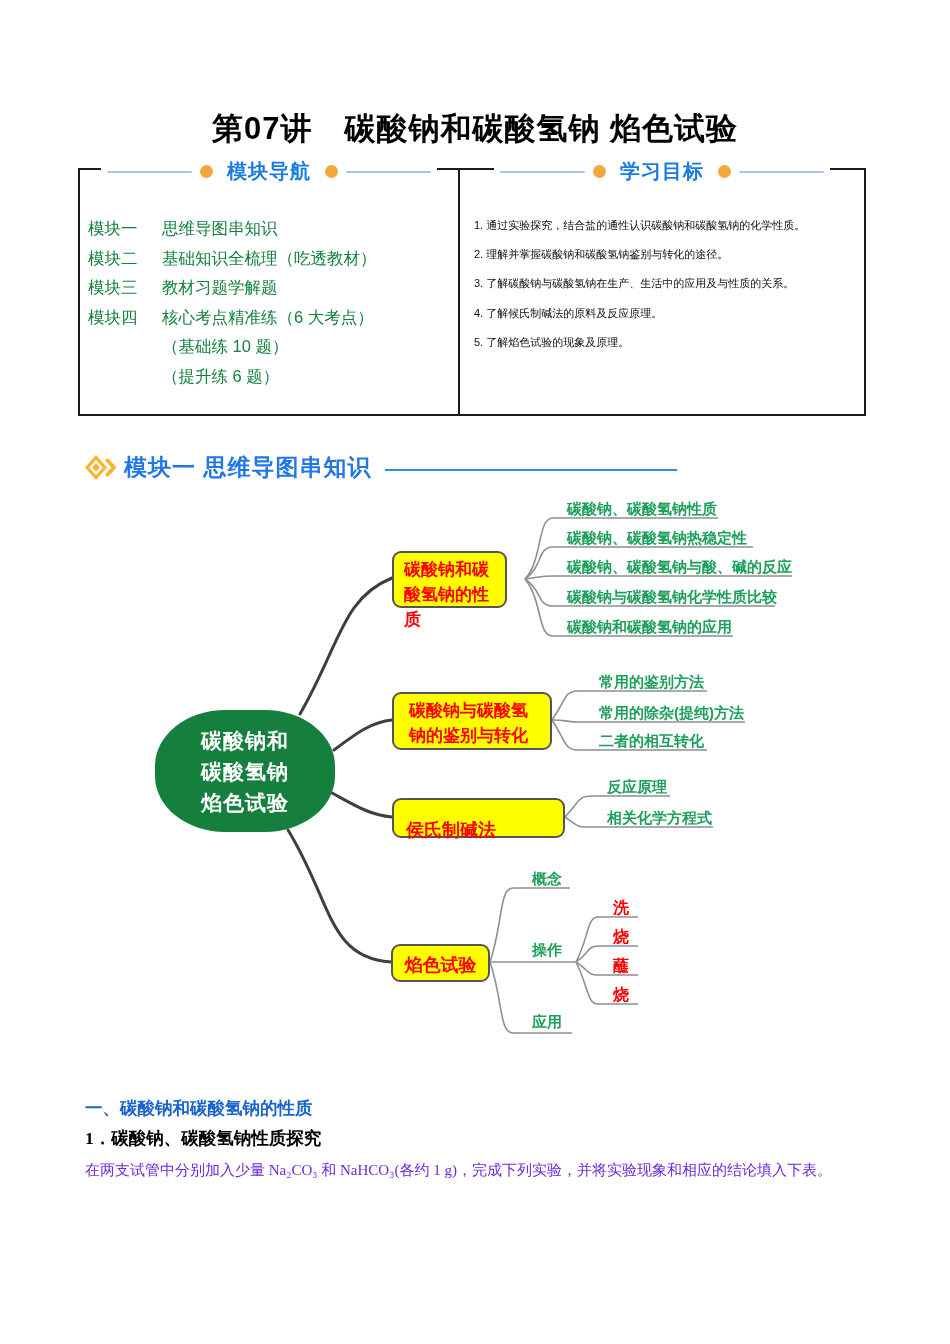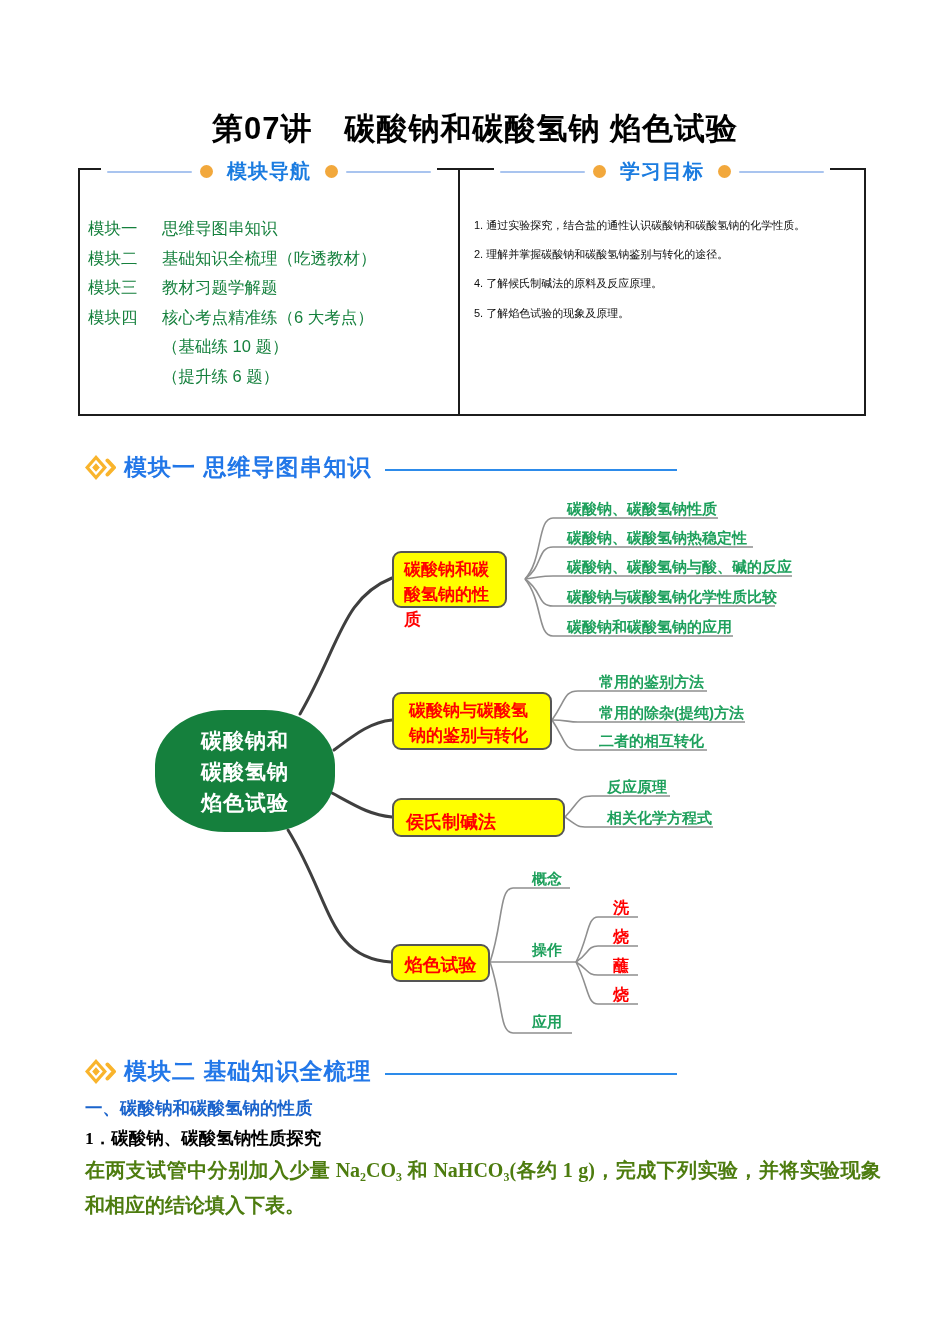--- a/index.html
+++ b/index.html
@@ -44,22 +44,22 @@
                font-size:21px;line-height:31px;letter-spacing:1px;}
   .bbox{position:absolute;background:#ffff00;border:2px solid #555;border-radius:9px;
         color:#ff0000;font-weight:bold;box-sizing:border-box;}
   .leaf{position:absolute;font-size:15px;font-weight:bold;color:#1ea05c;white-space:nowrap;}
   .step{position:absolute;font-size:16px;font-weight:bold;color:#ff0000;white-space:nowrap;}
 
   
   .sec-subtitle{position:absolute;left:85px;top:1096px;font-size:17.5px;font-weight:bold;color:#1b64cc;}
   .sec-heading{position:absolute;left:85px;top:1126px;font-size:17.5px;font-weight:bold;color:#000;
                font-family:"Liberation Serif","DejaVu Serif",serif;}
-  .sec-body{position:absolute;left:85px;top:1153px;width:796px;font-size:20px;line-height:35px;
-            color:#4d7c0f;font-family:"Liberation Serif","DejaVu Serif",serif;text-align:justify;font-weight:bold;}
+  .sec-body{position:absolute;left:85px;top:1153px;width:796px;font-size:15px;line-height:35px;
+            color:#6d28d9;font-family:"Liberation Serif","DejaVu Serif",serif;text-align:justify;}
 </style>
 </head>
 <body>
 
 <div class="page">
 
   <div class="doc-title">第07讲　碳酸钠和碳酸氢钠 焰色试验</div>
 
   <div class="top-box">
     <div class="panel nav">
@@ -101,20 +101,21 @@
       <div class="panel-header">
         <span class="hline"></span>
         <span class="hdot"></span>
         <span class="htext">学习目标</span>
         <span class="hdot"></span>
         <span class="hline"></span>
       </div>
       <div class="goals-body">
         <p class="goal">1. 通过实验探究，结合盐的通性认识碳酸钠和碳酸氢钠的化学性质。</p>
         <p class="goal">2. 理解并掌握碳酸钠和碳酸氢钠鉴别与转化的途径。</p>
+        <p class="goal">3. 了解碳酸钠与碳酸氢钠在生产、生活中的应用及与性质的关系。</p>
         <p class="goal">4. 了解候氏制碱法的原料及反应原理。</p>
         <p class="goal">5. 了解焰色试验的现象及原理。</p>
       </div>
     </div>
   </div>
 
   <div class="module-header" style="left:84px;top:452px;">
     <span class="mod-icon">
       <svg width="32" height="27" viewBox="0 0 32 27">
         <path d="M12 1 L23 13.5 L12 26 L1 13.5 Z" fill="#f9b42c"></path>
@@ -157,21 +158,21 @@
   </svg>
 
   <div class="center-node">
     <div>碳酸钠和</div>
     <div>碳酸氢钠</div>
     <div>焰色试验</div>
   </div>
 
   <div class="bbox" style="left:392px;top:551px;width:115px;height:57px;padding:4px 10px;font-size:17px;line-height:25px;">碳酸钠和碳酸氢钠的性质</div>
   <div class="bbox" style="left:392px;top:692px;width:160px;height:58px;padding:4px 15px;font-size:17px;line-height:25px;">碳酸钠与碳酸氢钠的鉴别与转化</div>
-  <div class="bbox" style="left:392px;top:798px;width:173px;height:39px;padding:10px 12px;font-size:18px;line-height:24px;">侯氏制碱法</div>
+  <div class="bbox" style="left:392px;top:798px;width:173px;height:39px;padding:18px 12px;font-size:18px;line-height:24px;">侯氏制碱法</div>
   <div class="bbox" style="left:391px;top:944px;width:99px;height:38px;padding:7px 0;font-size:18px;line-height:24px;text-align:center;">焰色试验</div>
 
   <span class="leaf" style="left:567px;top:500px;">碳酸钠、碳酸氢钠性质</span>
   <span class="leaf" style="left:567px;top:529px;">碳酸钠、碳酸氢钠热稳定性</span>
   <span class="leaf" style="left:567px;top:558px;">碳酸钠、碳酸氢钠与酸、碱的反应</span>
   <span class="leaf" style="left:567px;top:588px;">碳酸钠与碳酸氢钠化学性质比较</span>
   <span class="leaf" style="left:567px;top:618px;">碳酸钠和碳酸氢钠的应用</span>
 
   <span class="leaf" style="left:599px;top:673px;">常用的鉴别方法</span>
   <span class="leaf" style="left:599px;top:704px;">常用的除杂(提纯)方法</span>
@@ -182,29 +183,18 @@
 
   <span class="leaf" style="left:532px;top:870px;">概念</span>
   <span class="leaf" style="left:532px;top:941px;">操作</span>
   <span class="leaf" style="left:532px;top:1013px;">应用</span>
 
   <span class="step" style="left:613px;top:898px;">洗</span>
   <span class="step" style="left:613px;top:927px;">烧</span>
   <span class="step" style="left:613px;top:956px;">蘸</span>
   <span class="step" style="left:613px;top:985px;">烧</span>
 
-  <div class="module-header" style="left:84px;top:1056px;">
-    <span class="mod-icon">
-      <svg width="32" height="27" viewBox="0 0 32 27">
-        <path d="M12 1 L23 13.5 L12 26 L1 13.5 Z" fill="#f9b42c"></path>
-        <path d="M12 7.5 L17.3 13.5 L12 19.5 L6.7 13.5 Z" fill="none" stroke="#ffffff" stroke-width="2.2"></path>
-        <path d="M23.5 6.5 L30 13.5 L23.5 20.5" fill="none" stroke="#f9b42c" stroke-width="4" stroke-linecap="round" stroke-linejoin="round"></path>
-      </svg>
-    </span>
-    <span class="mod-title">模块二 基础知识全梳理</span>
-    <span class="mod-line"></span>
-  </div>
 
   <div class="sec-subtitle">一、碳酸钠和碳酸氢钠的性质</div>
   <div class="sec-heading">1．碳酸钠、碳酸氢钠性质探究</div>
   <div class="sec-body">在两支试管中分别加入少量 Na₂CO₃ 和 NaHCO₃(各约 1 g)，完成下列实验，并将实验现象和相应的结论填入下表。</div>
 
 </div>
 
 </body></html>

